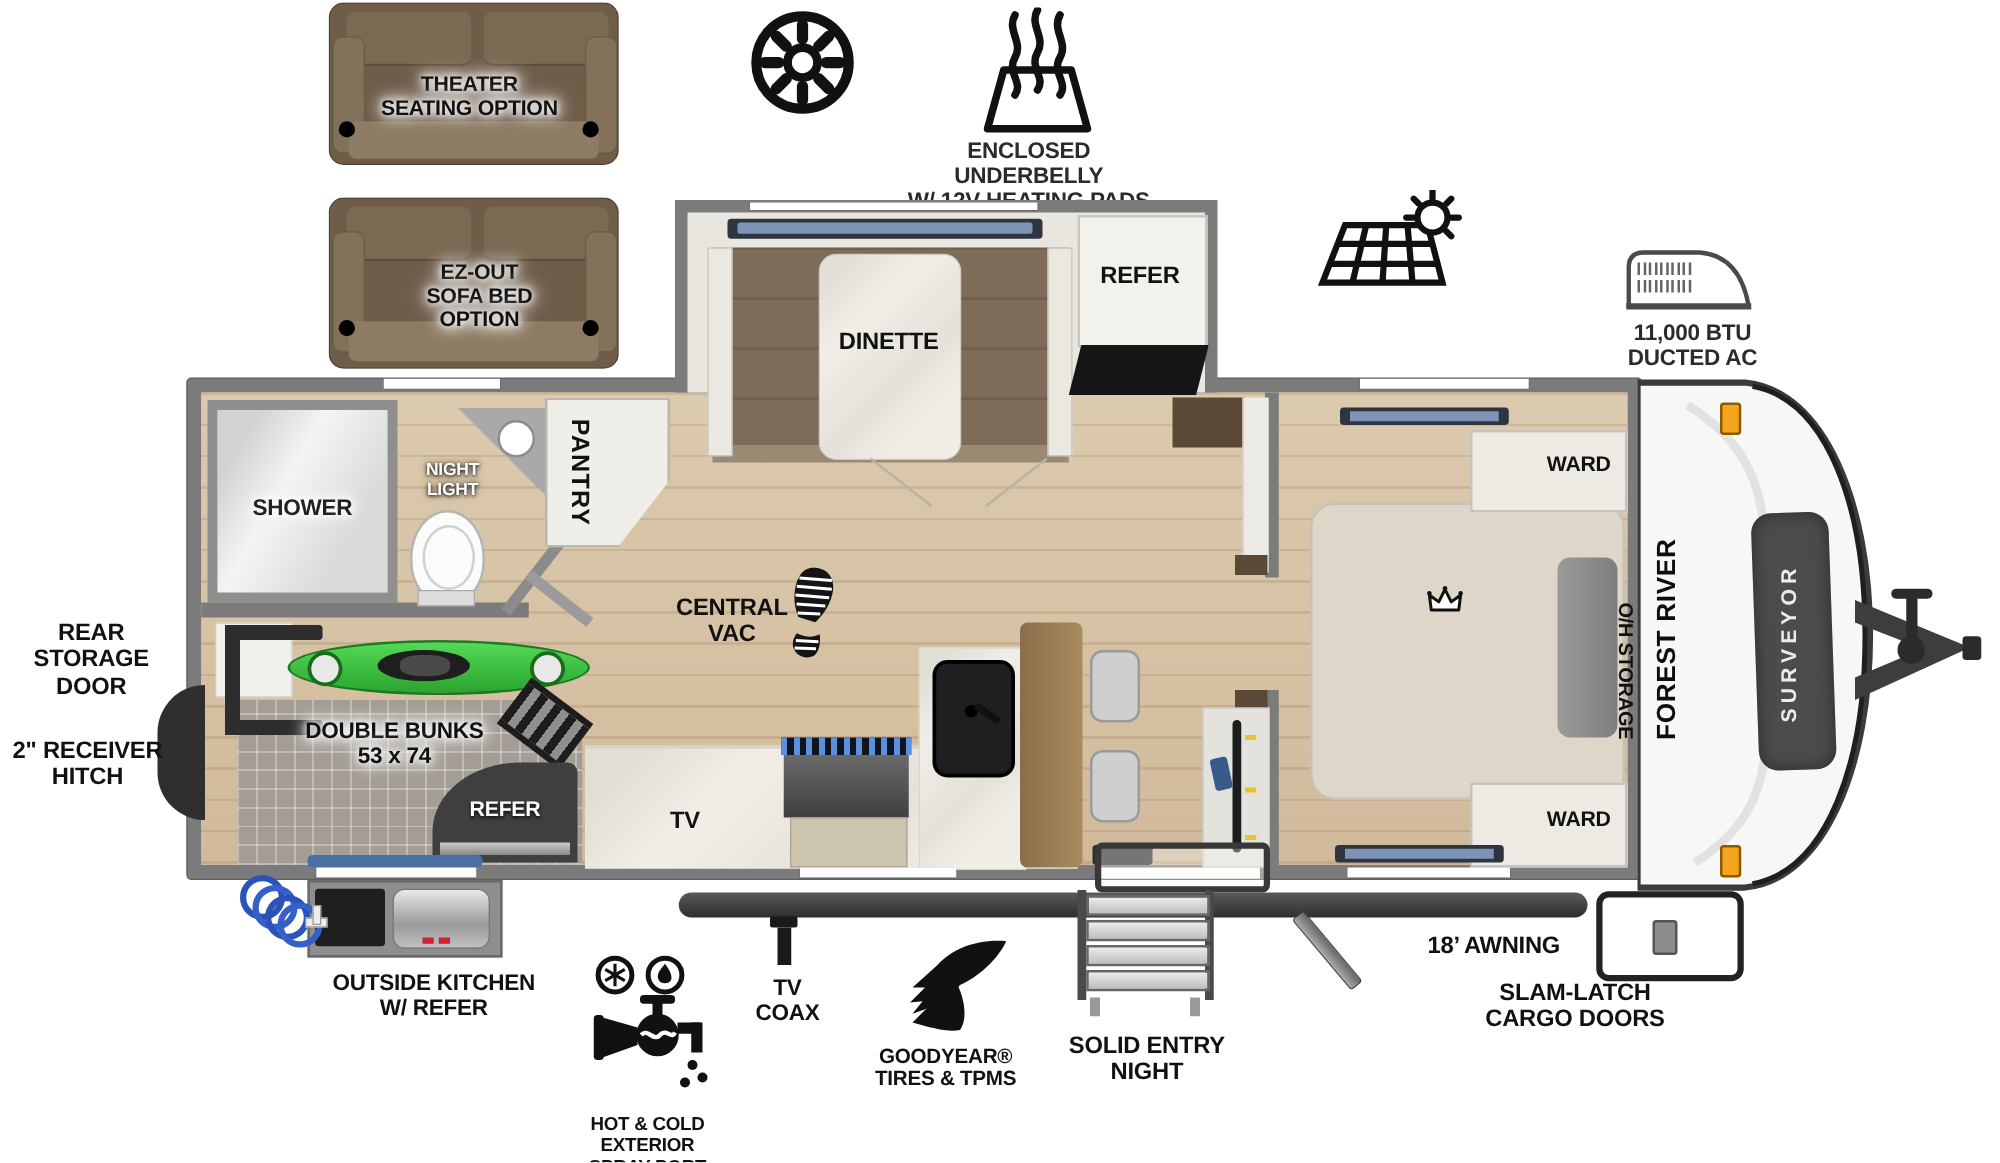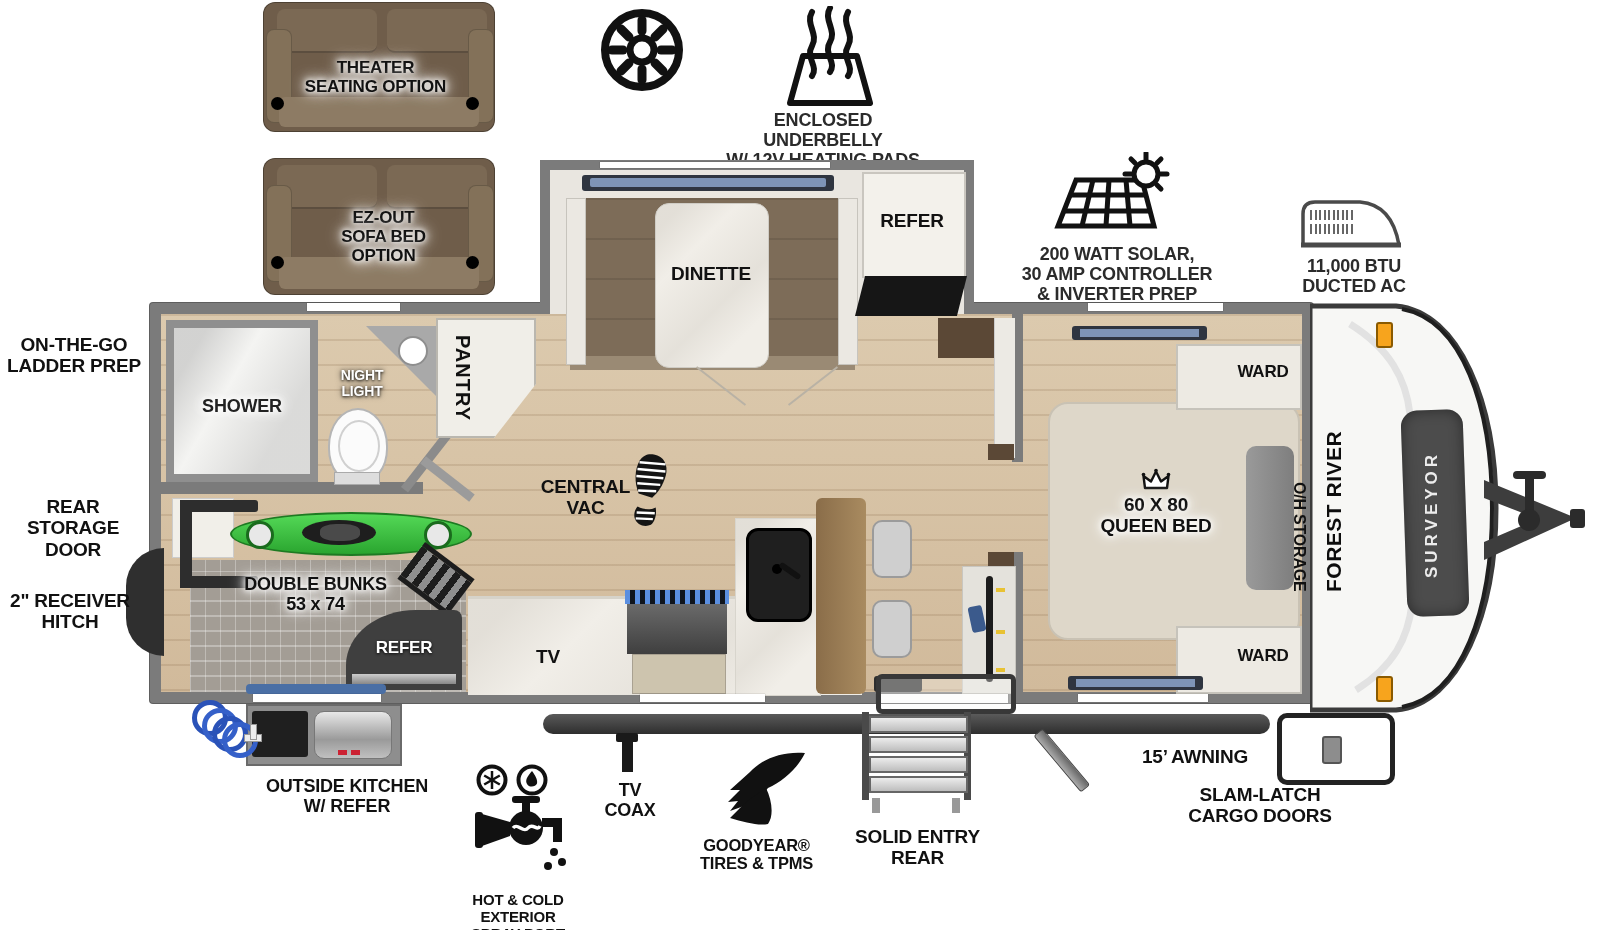--- a/index.html
+++ b/index.html
@@ -84,23 +84,20 @@
     <g stroke="#111" stroke-width="5" stroke-linecap="round">
       <line x1="96" y1="7" x2="96" y2="1"></line>
         <line x1="107" y1="11" x2="111" y2="7"></line>
       <line x1="111" y1="22" x2="117" y2="22"></line>
         <line x1="107" y1="33" x2="111" y2="37"></line>
       <line x1="85" y1="11" x2="81" y2="7"></line>
         <line x1="81" y1="22" x2="75" y2="22"></line>
     </g>
     <circle cx="96" cy="22" r="12" fill="#fff" stroke="#111" stroke-width="5"></circle>
   </svg>
-  <div class="lbl" style="left:1012px;top:244px;width:210px;font-size:18px;color:#2b2b2b;">200 WATT SOLAR,
-30 AMP CONTROLLER
-&amp; INVERTER PREP</div>
 
   <svg class="a" style="left:1296px;top:192px;" width="112" height="62" viewBox="0 0 112 62">
     <path d="M7,53 L7,22 Q7,10 19,10 L64,10 C88,12 99,30 103,53 Z" fill="#fff" stroke="#4a4a4a" stroke-width="3.5" stroke-linejoin="round"></path>
     <g stroke="#666" stroke-width="2">
       <line x1="15" y1="18" x2="15" y2="28"></line>
         <line x1="20" y1="18" x2="20" y2="28"></line>
         <line x1="24" y1="18" x2="24" y2="28"></line>
         <line x1="29" y1="18" x2="29" y2="28"></line>
         <line x1="33" y1="18" x2="33" y2="28"></line>
         <line x1="38" y1="18" x2="38" y2="28"></line>
@@ -228,22 +225,20 @@
   <div class="a" style="left:996px;top:668px;width:9px;height:4px;background:#e8c233;"></div>
 
   <div class="a" style="left:1048px;top:402px;width:248px;height:234px;background:#ded7c9;border:2px solid #c9c2b4;border-radius:20px;"></div>
   <div class="a" style="left:1246px;top:446px;width:48px;height:144px;background:linear-gradient(90deg,#9a9a9a,#7e7e7e);border-radius:10px;"></div>
   <svg class="a" style="left:1140px;top:468px;" width="32" height="24" viewBox="0 0 32 24">
     <path d="M5,20 L3.5,8 L11,13.5 L16,3.5 L21,13.5 L28.5,8 L27,20 Z" fill="#fff" stroke="#111" stroke-width="2.4" stroke-linejoin="round"></path>
     <circle cx="3.5" cy="6.5" r="1.8" fill="#111"></circle>
       <circle cx="16" cy="2.5" r="1.8" fill="#111"></circle>
       <circle cx="28.5" cy="6.5" r="1.8" fill="#111"></circle>
   </svg>
-  <div class="lbl glow" style="left:1076px;top:494px;width:160px;font-size:19px;">60 X 80
-QUEEN BED</div>
   <div class="a" style="left:1176px;top:344px;width:122px;height:62px;background:#edeae3;border:2px solid #c6c3bb;"></div>
   <div class="lbl" style="left:1232px;top:362px;width:62px;font-size:17px;">WARD</div>
   <div class="a" style="left:1176px;top:626px;width:122px;height:64px;background:#edeae3;border:2px solid #c6c3bb;"></div>
   <div class="lbl" style="left:1232px;top:646px;width:62px;font-size:17px;">WARD</div>
   <div class="a" style="left:1072px;top:326px;width:135px;height:14px;background:#2f3540;border-radius:3px;"></div>
   <div class="a" style="left:1080px;top:329px;width:119px;height:8px;background:#7e94b6;"></div>
   <div class="a" style="left:1068px;top:676px;width:135px;height:14px;background:#2f3540;border-radius:3px;"></div>
   <div class="a" style="left:1076px;top:679px;width:119px;height:8px;background:#7e94b6;"></div>
 
   <div class="a white-strip" style="left:307px;top:303px;width:93px;height:8px;"></div>
@@ -271,39 +266,39 @@
   <svg class="a" style="left:1482px;top:468px;" width="104" height="110" viewBox="0 0 104 110">
     <path d="M2,12 L94,50 L2,92 L2,74 L56,51 L2,30 Z" fill="#3d3d3d"></path>
     <rect x="88" y="41" width="15" height="19" rx="3" fill="#2b2b2b"></rect>
     <rect x="43" y="8" width="9" height="38" rx="3" fill="#2b2b2b"></rect>
     <rect x="31" y="3" width="33" height="8" rx="4" fill="#2b2b2b"></rect>
     <circle cx="47" cy="52" r="11" fill="#2b2b2b"></circle>
   </svg>
 
   <div class="a" style="left:543px;top:714px;width:727px;height:20px;background:linear-gradient(180deg,#5a5a5a,#2e2e2e);border-radius:10px;"></div>
   <div class="a" style="left:1032px;top:732px;width:10px;height:72px;background:linear-gradient(90deg,#aaa,#666);border:1px solid #444;border-radius:3px;transform:rotate(-40deg);transform-origin:top center;"></div>
-  <div class="lbl" style="left:1130px;top:746px;width:130px;font-size:19px;">15’ AWNING</div>
+  <div class="lbl" style="left:1130px;top:746px;width:130px;font-size:19px;">18’ AWNING</div>
 
   <div class="a" style="left:1277px;top:713px;width:108px;height:62px;border:5px solid #222;border-radius:10px;"></div>
   <div class="a" style="left:1322px;top:736px;width:16px;height:24px;background:#8d8d8d;border:2px solid #555;border-radius:3px;"></div>
   <div class="lbl" style="left:1180px;top:784px;width:160px;font-size:19px;">SLAM-LATCH
 CARGO DOORS</div>
 
   <div class="a" style="left:860px;top:712px;width:114px;height:102px;">
     <div class="a" style="left:2px;top:0;width:7px;height:88px;background:#4a4a4a;"></div>
     <div class="a" style="left:104px;top:0;width:7px;height:88px;background:#4a4a4a;"></div>
     <div class="a" style="left:9px;top:4px;width:95px;height:13px;background:linear-gradient(180deg,#ececec,#bdbdbd);border:2px solid #666;"></div>
     <div class="a" style="left:9px;top:24px;width:95px;height:13px;background:linear-gradient(180deg,#ececec,#bdbdbd);border:2px solid #666;"></div>
     <div class="a" style="left:9px;top:44px;width:95px;height:13px;background:linear-gradient(180deg,#ececec,#bdbdbd);border:2px solid #666;"></div>
     <div class="a" style="left:9px;top:64px;width:95px;height:13px;background:linear-gradient(180deg,#ececec,#bdbdbd);border:2px solid #666;"></div>
     <div class="a" style="left:12px;top:86px;width:8px;height:15px;background:#999;"></div>
     <div class="a" style="left:92px;top:86px;width:8px;height:15px;background:#999;"></div>
   </div>
   <div class="lbl" style="left:850px;top:826px;width:135px;font-size:19px;">SOLID ENTRY
-REAR</div>
+NIGHT</div>
 
   <svg class="a" style="left:710px;top:750px;" width="100" height="84" viewBox="0 0 100 84">
     <path d="M95,3 C72,1 52,9 40,22 L20,40 L30,40 L18,52 L28,51 L20,61 L34,56 C44,52 52,46 58,38 C72,32 88,18 95,3 Z" fill="#111"></path>
     <path d="M56,38 C48,44 40,48 30,58 L20,68 C34,72 48,76 58,74 C64,66 62,50 56,38 Z" fill="#111"></path>
   </svg>
   <div class="lbl" style="left:694px;top:836px;width:125px;font-size:16.5px;">GOODYEAR®
 TIRES &amp; TPMS</div>
 
   <div class="a" style="left:616px;top:733px;width:22px;height:9px;background:#1a1a1a;border-radius:2px;"></div>
   <div class="a" style="left:622px;top:742px;width:11px;height:30px;background:#1a1a1a;"></div>
@@ -345,20 +340,18 @@
     <path d="M45,64 C50,58 55,70 60,64 C65,58 69,68 72,62" fill="none" stroke="#fff" stroke-width="3.5"></path>
     <rect x="74" y="54" width="18" height="9" fill="#111"></rect>
     <rect x="85" y="54" width="9" height="24" fill="#111"></rect>
     <circle cx="86" cy="88" r="4" fill="#111"></circle>
       <circle cx="94" cy="98" r="4" fill="#111"></circle>
       <circle cx="80" cy="102" r="4" fill="#111"></circle>
   </svg>
   <div class="lbl" style="left:448px;top:892px;width:140px;font-size:15px;">HOT &amp; COLD EXTERIOR
 SPRAY PORT</div>
 
-  <div class="lbl" style="left:0px;top:334px;width:148px;font-size:19px;">ON-THE-GO
-LADDER PREP</div>
   <div class="lbl" style="left:2px;top:496px;width:142px;font-size:19px;">REAR STORAGE
 DOOR</div>
   <div class="lbl" style="left:0px;top:590px;width:140px;font-size:19px;">2" RECEIVER
 HITCH</div>
 
 </div>
 
 </body></html>

